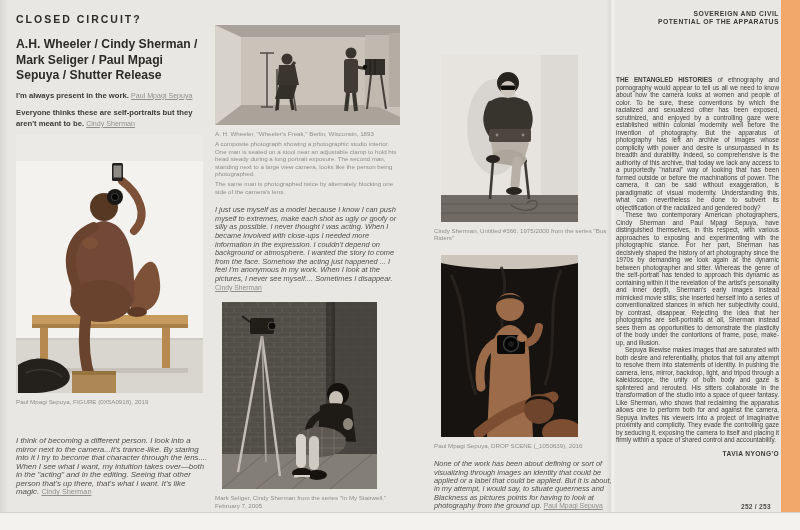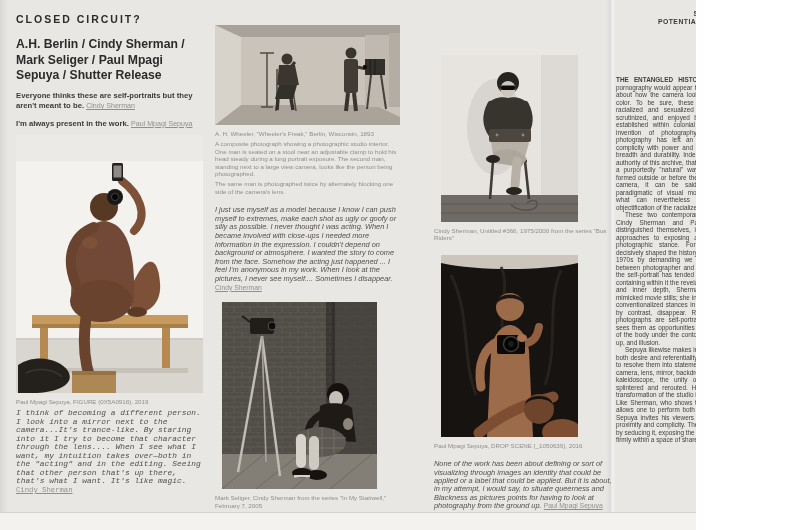--- a/index.html
+++ b/index.html
@@ -1,19 +1,19 @@
 <!DOCTYPE html>
 <html lang="en" style="--color-background: #e9e7e4; --color-accent: #f2a86b; --color-caption_gray: #8f8d8a; --color-text_dark: #2c2b29;"><head>
 <meta charset="utf-8">
 <style>
   * { margin:0; padding:0; box-sizing:border-box; }
   html,body { width:800px; height:530px; }
   body { font-family:"Liberation Sans", sans-serif; }
 
-  .spread { position:relative; width:696px; height:530px; overflow:hidden;
+  .spread { position:relative; width:800px; height:530px; overflow:hidden;
             background:var(--color-background,#e9e7e4); }
 
   .col { position:absolute; }
   .col1 { left:16px; top:13px; width:193px; }
   .col2 { left:215px; top:25px; width:185px; }
   .col3 { left:434px; top:55px; width:180px; }
   .essay-col { left:616px; top:10px; width:163px; }
 
   .kicker { font-size:10.5px; letter-spacing:2px; font-weight:bold; color:#2c2b29; }
   .artists { margin-top:12px; font-size:12.2px; line-height:15.6px; font-weight:bold; color:#2c2b29; }
@@ -28,21 +28,21 @@
   .figure-c { margin-left:7px; width:137px; height:167px; }
   .figure-d { margin-top:10px; margin-left:7px; width:155px; height:187px; }
   .figure-e { margin-top:13px; margin-left:7px; width:137px; height:182px; }
   figure svg { display:block; width:100%; height:100%; }
 
   .caption { margin-top:5px; font-size:6.2px; line-height:7.4px; color:#8f8d8a; }
   .caption + .caption { margin-top:3px; }
 
   .pull-quote { font-style:italic; color:#524f4c; }
   .col1 .pull-quote { font-size:7.9px; line-height:8.5px; }
-  .q1 { margin-top:4px;font-family:Liberation Mono, monospace; }
+  .q1 { margin-top:32px; }
   .q2 { margin-top:9px; }
   .col2 .pull-quote { margin-top:11px; font-size:7.4px; line-height:8.6px; }
   .col3 .pull-quote { margin-top:11px; font-size:7.4px; line-height:8.4px; }
 
   .essay-header { text-align:right; font-size:6.8px; line-height:8.2px;
                   font-weight:bold; letter-spacing:0.5px; color:#3a3938; }
   .essay-body { margin-top:50px; font-size:6.4px; line-height:7.5px;
                 text-align:justify; color:#413f3d; letter-spacing:-0.02px; }
   .essay-body p.indent { text-indent:9px; }
   .essay-lead { font-weight:bold; }
@@ -64,24 +64,24 @@
 </style>
 </head>
 <body>
 
 <div class="spread">
   <div class="left-edge"></div>
   <div class="page-seam"></div>
 
   <section class="col col1">
     <h1 class="kicker">CLOSED CIRCUIT?</h1>
-    <h2 class="artists">A.H. Berlin / Cindy Sherman / Mark Seliger / Paul Mpagi Sepuya / Shutter Release</h2>
-
+    <h2 class="artists">A.H. Wheeler / Cindy Sherman / Mark Seliger / Paul Mpagi Sepuya / Shutter Release</h2>
+
+    <p class="intro"><span>I'm always present in the work.</span> <span class="credit">Paul Mpagi Sepuya</span></p>
     <p class="intro"><span>Everyone thinks these are self-portraits but they aren't meant to be.</span> <span class="credit">Cindy Sherman</span></p>
-    <p class="intro"><span>I'm always present in the work.</span> <span class="credit">Paul Mpagi Sepuya</span></p>
 
     <figure class="figure-a">
       <svg viewBox="0 0 187 258">
         <rect x="0" y="0" width="187" height="212" fill="#f3f2ef"></rect>
         <rect x="0" y="0" width="187" height="26" fill="#eceae6"></rect>
         <rect x="0" y="205" width="187" height="53" fill="#d9d5cf"></rect>
         <rect x="0" y="203" width="187" height="2" fill="#cfccc6"></rect>
         <g>
           <rect x="16" y="180" width="156" height="9" fill="#c79a5e"></rect>
           <rect x="16" y="189" width="156" height="4" fill="#a87f48"></rect>

